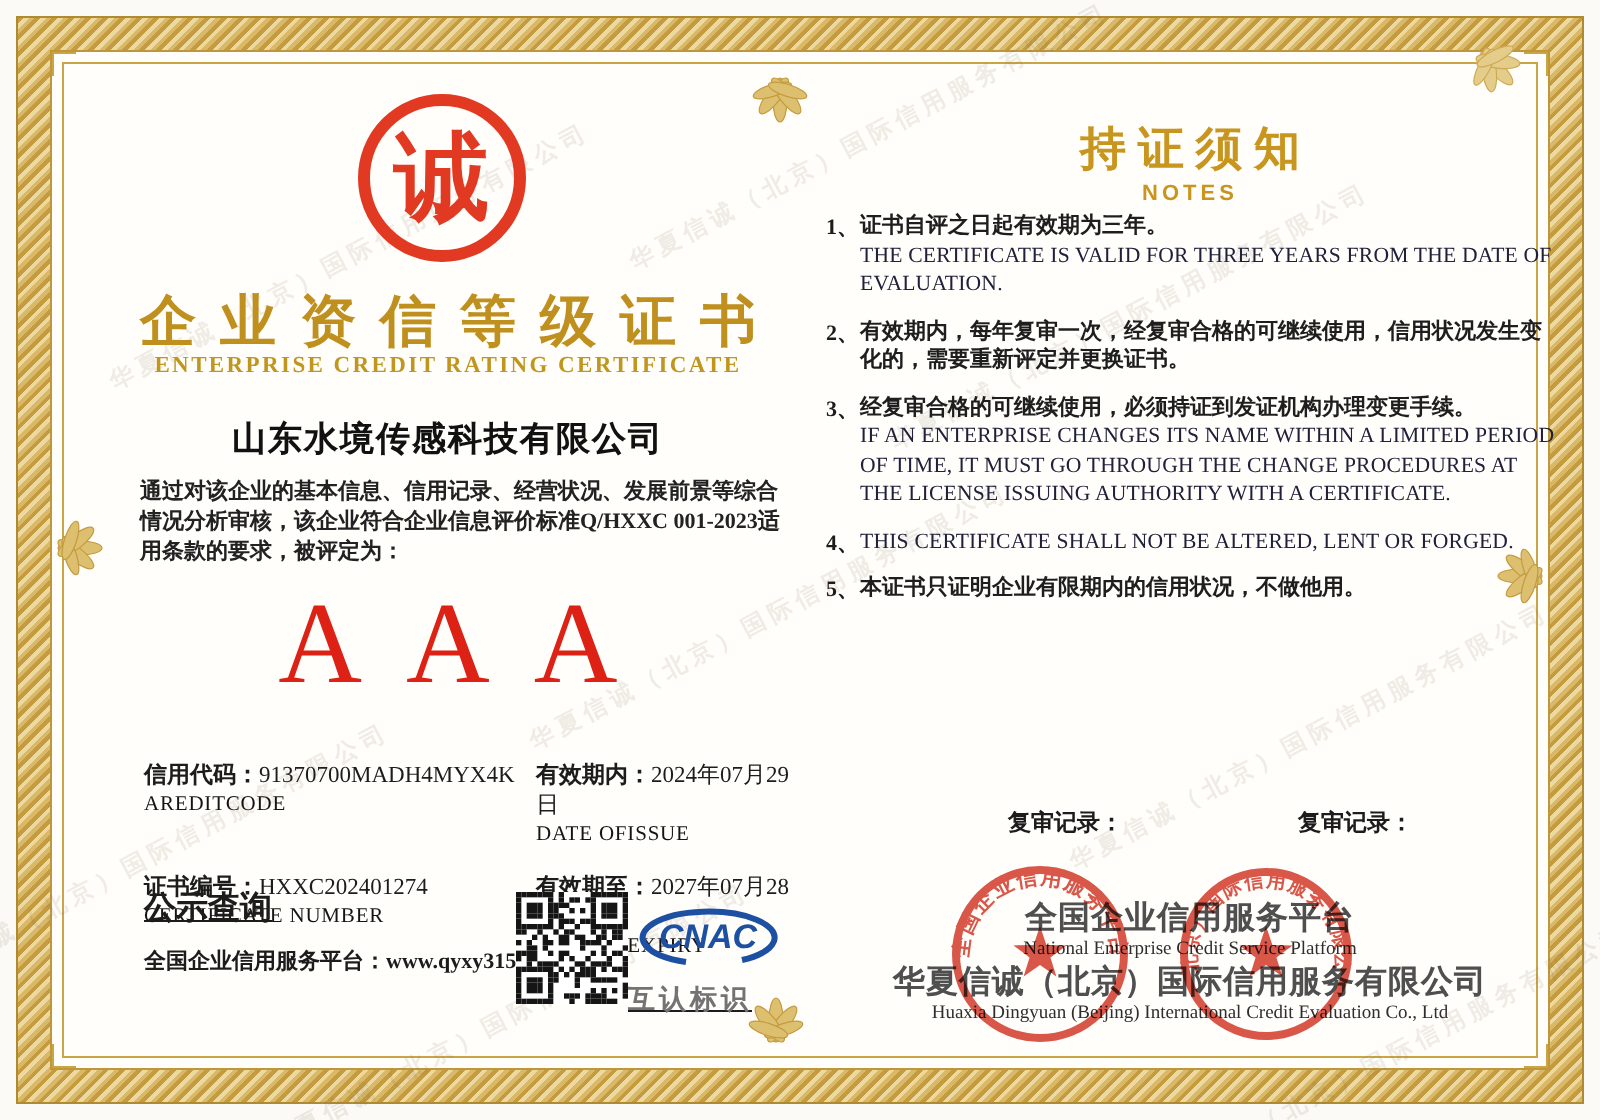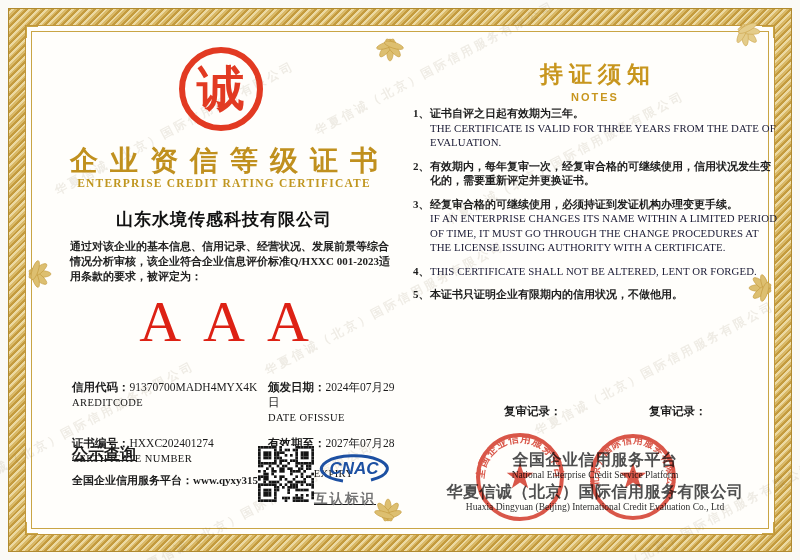--- a/index.html
+++ b/index.html
@@ -183,21 +183,21 @@
 <div class="abs company">山东水境传感科技有限公司</div>
 <div class="abs intro">通过对该企业的基本信息、信用记录、经营状况、发展前景等综合情况分析审核，该企业符合企业信息评价标准Q/HXXC 001-2023适用条款的要求，被评定为：</div>
 <div class="abs rating">AAA</div>
 
 <div class="abs fields">
   <div class="field">
     <div class="fline"><span class="flabel">信用代码：</span><span class="fvalue">91370700MADH4MYX4K</span></div>
     <div class="fsub">AREDITCODE</div>
   </div>
   <div class="field">
-    <div class="fline"><span class="flabel">颁发日期：</span><span class="fvalue">2024年07月29日</span></div>
+    <div class="fline"><span class="flabel">有效期内：</span><span class="fvalue">2024年07月29日</span></div>
     <div class="fsub">DATE OFISSUE</div>
   </div>
   <div class="field">
     <div class="fline"><span class="flabel">证书编号：</span><span class="fvalue">HXXC202401274</span></div>
     <div class="fsub">CERTIFICATE NUMBER</div>
   </div>
   <div class="field">
     <div class="fline"><span class="flabel">有效期至：</span><span class="fvalue">2027年07月28日</span></div>
     <div class="fsub">DATE OFEXPIRY</div>
   </div>

